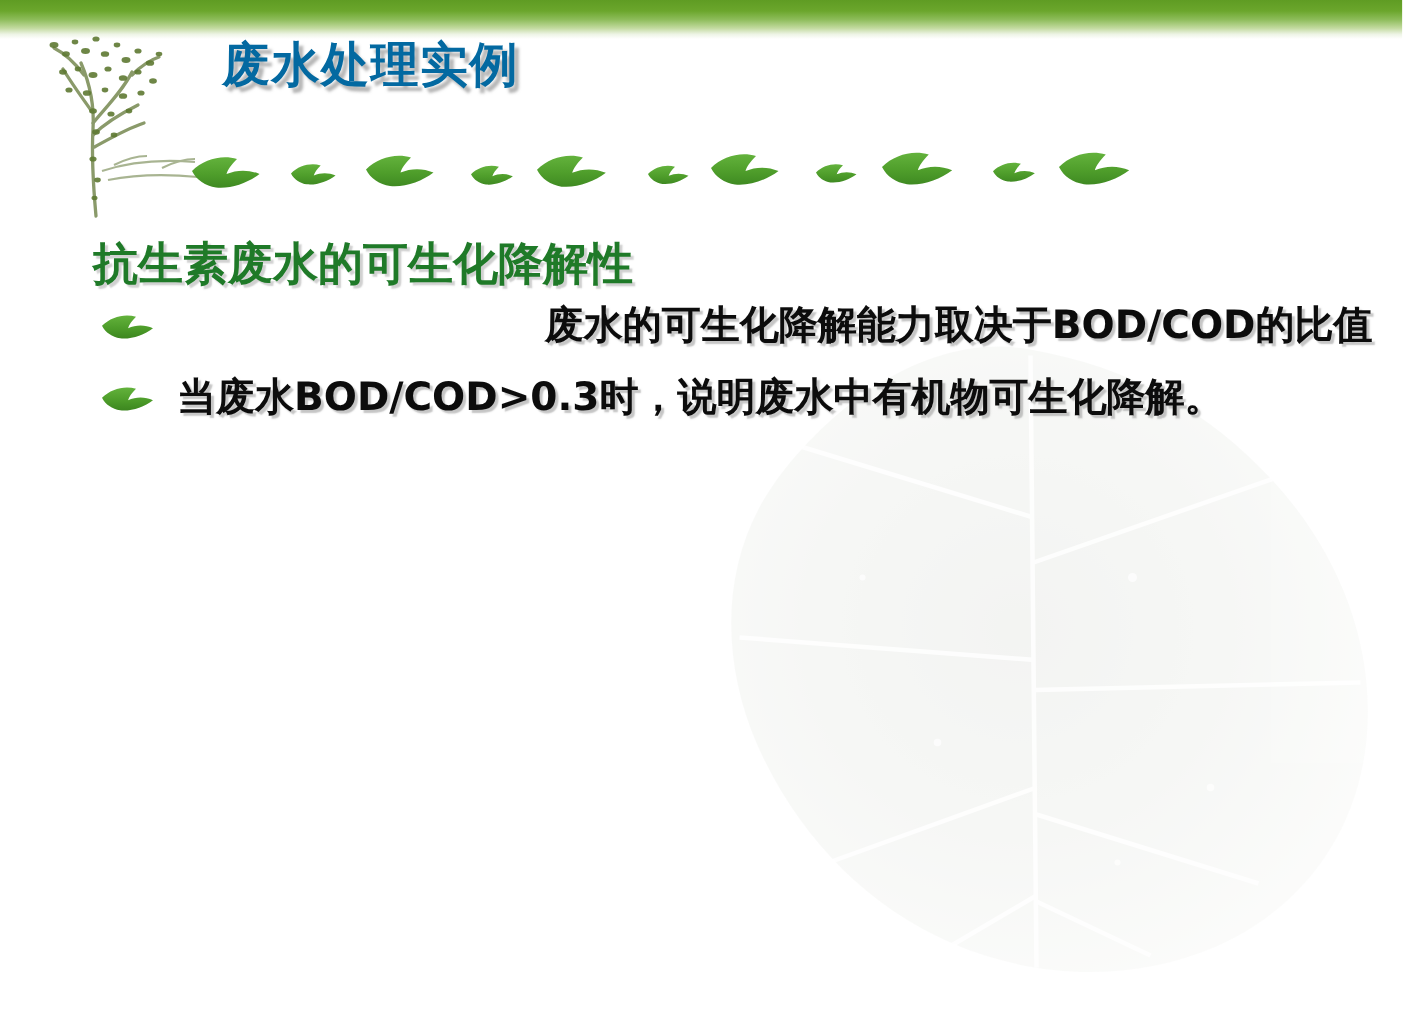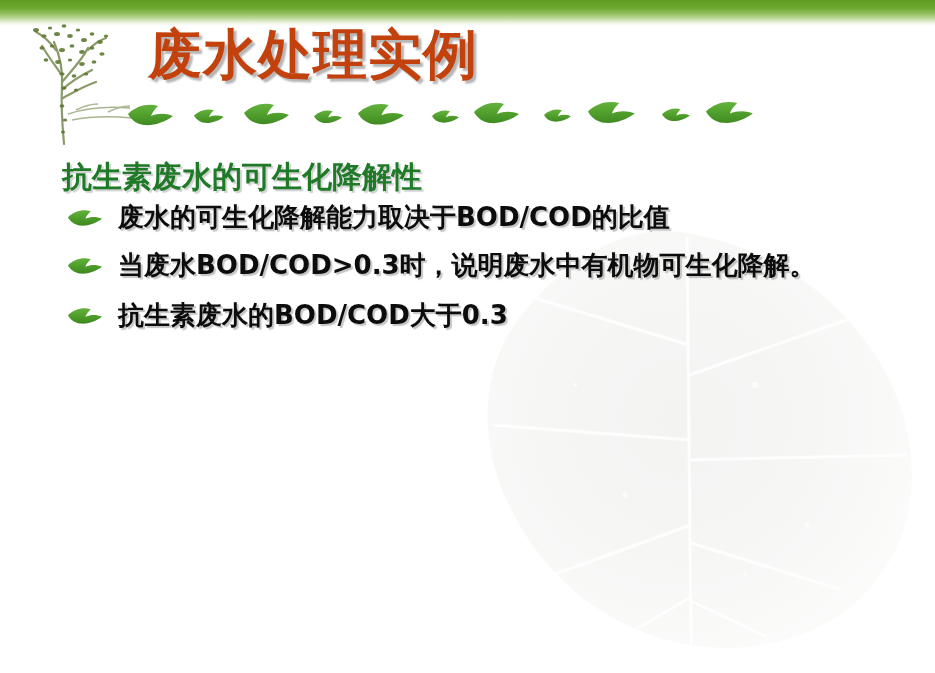--- a/index.html
+++ b/index.html
@@ -58,25 +58,25 @@
     z-index: 7;
   }
 
   
   #slide-title {
     position: absolute;
     left: 148px;
     top: 27px;
     z-index: 7;
     font-family: "DejaVu Sans", "Liberation Sans", sans-serif;
-    font-size: 54px;
+    font-size: 32px;
     font-weight: bold;
     line-height: 1.05;
     letter-spacing: 1px;
-    color: #c2410c;
+    color: #0369a1;
     text-shadow: 3px 3px 2px rgba(120,120,120,0.55);
     white-space: nowrap;
   }
 
   
   #leaf-divider {
     position: absolute;
     left: 126px;
     top: 98px;
     width: 790px;
@@ -129,21 +129,21 @@
     font-family: "DejaVu Sans", "Liberation Sans", sans-serif;
     font-size: 26px;
     font-weight: bold;
     color: #0c0c0c;
     line-height: 1.32;
     text-shadow: 2px 2px 1px rgba(140,140,140,0.50);
     text-indent: 0;
   }
 
   
-  .bullet-row.r0 { margin-top: 4px;  margin-bottom: 14px; }
+  .bullet-row.r0 { margin-top: 4px;  margin-bottom: 14px; text-align: right; }
   .bullet-row.r1 { margin-bottom: 18px; }
   .bullet-row.r2 { margin-bottom: 18px; }
   .bullet-row.r3 { margin-bottom: 16px; }
   .bullet-row.r4 { margin-bottom: 0; }
 
   .bullet-row.r1 .bullet-text,
   .bullet-row.r2 .bullet-text,
   .bullet-row.r3 .bullet-text { max-width: 700px; }
 </style>
 </head>
@@ -318,24 +318,17 @@
 
 
       <li class="bullet-row r3">
         <svg class="bullet-leaf" viewBox="0 0 45 22" aria-hidden="true">
           <path d="M0 10 C8 2 20 -1 30 2 C26 6 24 9 23 12 C30 9 38 9 45 12
                    C37 18 26 22 16 21 C9 20 3 16 0 10 Z" fill="url(#bl0)"></path>
         </svg>
         <span class="bullet-text">当废水BOD/COD&gt;0.3时，说明废水中有机物可生化降解。</span>
       </li>
 
-      <li class="bullet-row r4">
-        <svg class="bullet-leaf" viewBox="0 0 45 22" aria-hidden="true">
-          <path d="M0 10 C8 2 20 -1 30 2 C26 6 24 9 23 12 C30 9 38 9 45 12
-                   C37 18 26 22 16 21 C9 20 3 16 0 10 Z" fill="url(#bl0)"></path>
-        </svg>
-        <span class="bullet-text">抗生素废水的BOD/COD大于0.3</span>
-      </li>
 
     </ul>
   </div>
 
 </div>
 
 </body></html>

